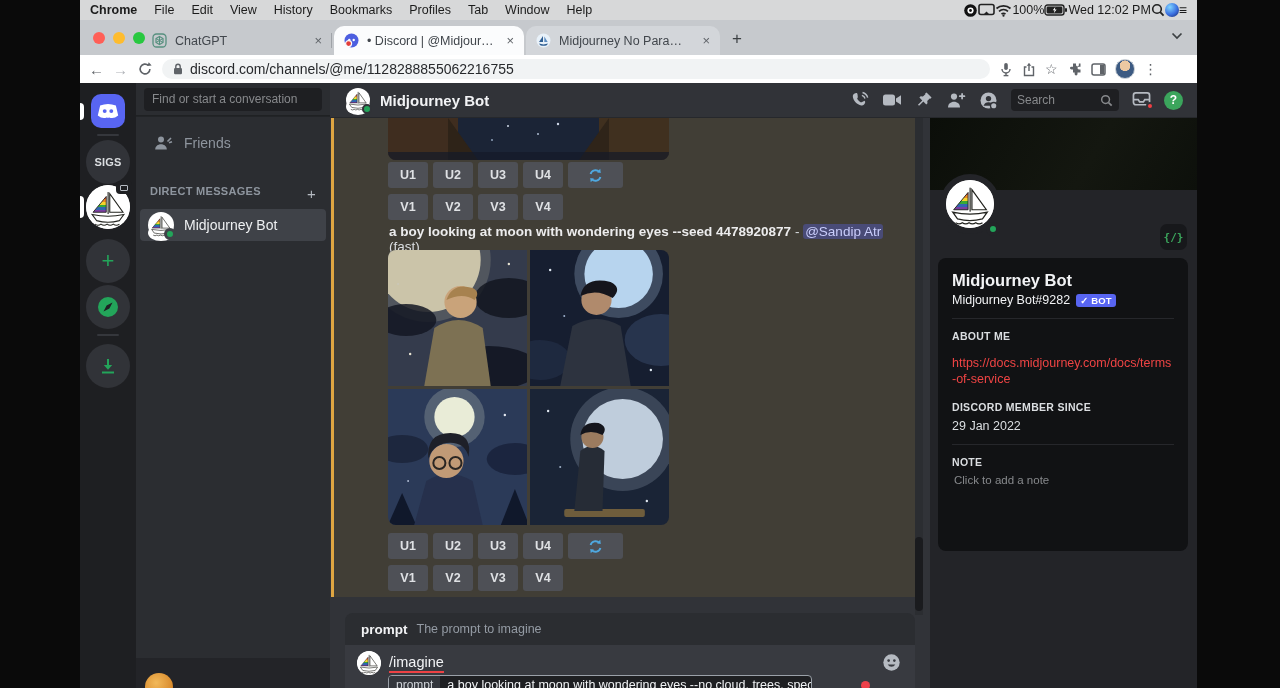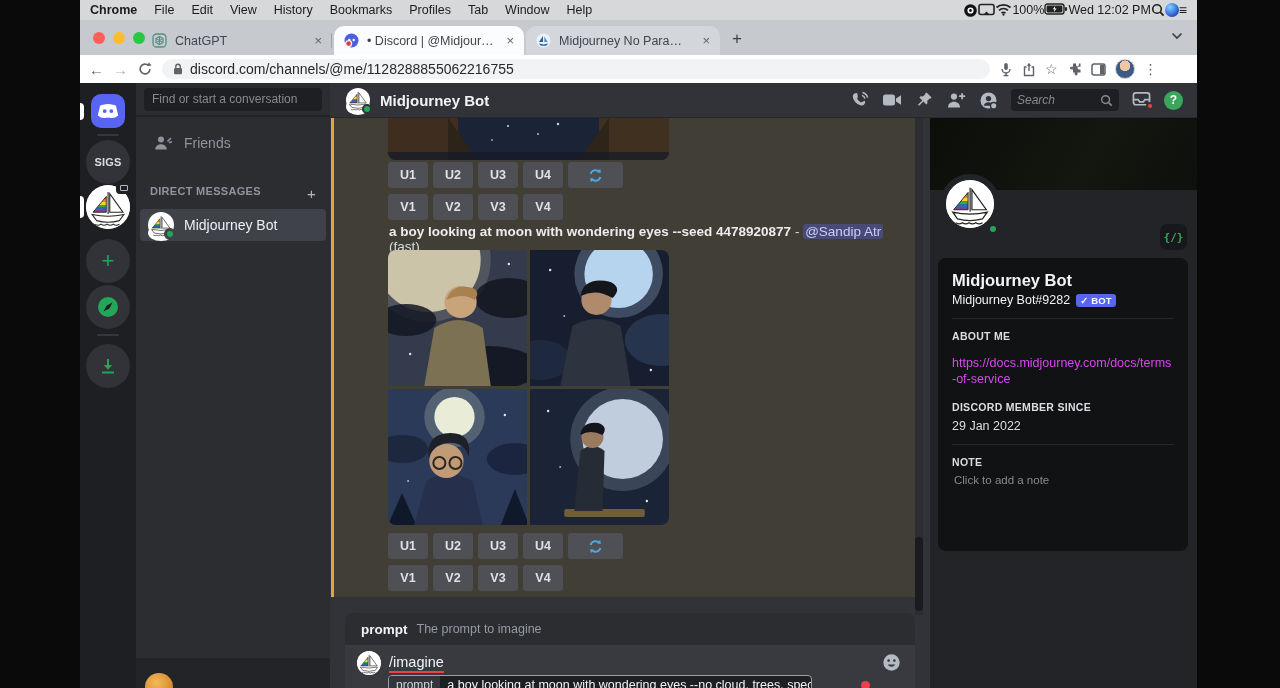--- a/index.html
+++ b/index.html
@@ -4,21 +4,21 @@
 <style>
   * { margin:0; padding:0; box-sizing:border-box; }
   html,body { width:1280px; height:688px; background:#0a0a0a; overflow:hidden;
               font-family:"Liberation Sans", sans-serif; }
   .win { position:absolute; left:80px; top:0; width:1117px; height:688px; background:#313338; }
 
   
   .menubar { height:20px; background:#d7d8d9; display:flex; align-items:center;
              padding:0 10px; gap:17px; font-size:12.5px; color:#1b1b1b; }
   .mb-app { font-weight:700; }
-  .mb-right { margin-left:auto; display:flex; gap:0; }
+  .mb-right { margin-left:auto; display:flex; align-items:center; gap:0; }
   .mb-right svg { display:block; }
   .mb-clock { font-size:12.5px; }
   .cc-circle { width:14px; height:14px; border-radius:50%;
                background:radial-gradient(circle at 35% 30%, #7fd4ff, #3a6fe0 55%, #14205e); }
   .mb-menuglyph { font-size:14px; line-height:1; }
 
   
   .tabstrip { position:relative; height:35px; background:#c6c9cd; }
   .lights { position:absolute; left:13px; top:12px; display:flex; gap:8px; }
   .light { width:12px; height:12px; border-radius:50%; }
@@ -98,21 +98,21 @@
   
   .main { flex:1; display:flex; flex-direction:column; min-width:0; }
   .chathead { height:35px; background:#313338; border-bottom:1px solid #26282c; display:flex;
               align-items:center; padding:0 14px 0 16px; box-shadow:0 1px 0 rgba(0,0,0,.15); flex:0 0 auto; }
   .ch-ava { position:relative; width:24px; height:24px; }
   .ch-ava .circ { width:24px; height:24px; border-radius:50%; background:#fff; overflow:hidden; }
   .ch-ava .status-dot { width:10px; height:10px; border-width:2.5px; border-color:#313338; }
   .ch-title { margin-left:10px; font-size:15px; font-weight:700; color:#f2f3f5; }
   .ch-icons { margin-left:auto; display:flex; align-items:center; gap:13px; }
   .ch-search { width:108px; height:22px; background:#1e1f22; border-radius:4px; display:flex;
-               align-items:center; justify-content:space-between; padding:0 6px; font-size:12px; color:#87898c;font-style:italic; }
+               align-items:center; justify-content:space-between; padding:0 6px; font-size:12px; color:#87898c; }
   .inbox-wrap { position:relative; }
   .inbox-dot { position:absolute; right:-3px; bottom:-1px; width:8px; height:8px; border-radius:50%;
                background:#f23f43; border:2px solid #313338; }
   .help-btn { width:19px; height:19px; border-radius:50%; background:#3ba55c; color:#fff; font-size:12px;
               font-weight:700; display:flex; align-items:center; justify-content:center; }
 
   .content { flex:1; display:flex; min-height:0; position:relative; }
   .chat { width:600px; position:relative; background:#313338; flex:0 0 auto; }
 
   .hl { position:absolute; left:1px; top:0; width:584px; height:479px; background:#413e36;
@@ -166,21 +166,21 @@
           border-radius:8px; padding:13px 14px; }
   .pf-name { font-size:16.5px; font-weight:700; color:#f2f3f5; }
   .pf-tagrow { margin-top:3px; display:flex; align-items:center; gap:6px; }
   .pf-tag { font-size:12.5px; color:#f2f3f5; }
   .bot-badge { background:#5865f2; color:#fff; font-size:9.5px; font-weight:700; border-radius:3px;
                padding:1px 4px; letter-spacing:.2px; }
   .card hr { border:none; border-top:1px solid #26272b; margin:11px 0; }
   .sec-h { font-size:10.5px; font-weight:700; letter-spacing:.3px; color:#dbdee1; margin-bottom:6px; }
   .about-p { font-size:12.5px; line-height:1.36; color:#dbdee1; }
   .cmd-chip { background:rgba(88,101,242,.35); color:#cdd3fd; border-radius:3px; padding:0 3px; }
-  .pf-link { display:block; margin-top:13px; font-size:12.5px; line-height:1.3; color:#d946ef; word-break:break-all; }
+  .pf-link { display:block; margin-top:13px; font-size:12.5px; line-height:1.3; color:#ef4444; word-break:break-all; }
   .member-h { margin-top:13px; }
   .member-d { font-size:12.5px; color:#dbdee1; margin-top:2px; }
   .note-ph { font-size:11.5px; color:#87898c; margin-top:4px; padding-left:2px; }
 
   .icon { display:block; }
 </style>
 </head>
 <body>
 
 <svg width="0" height="0" style="position:absolute">

